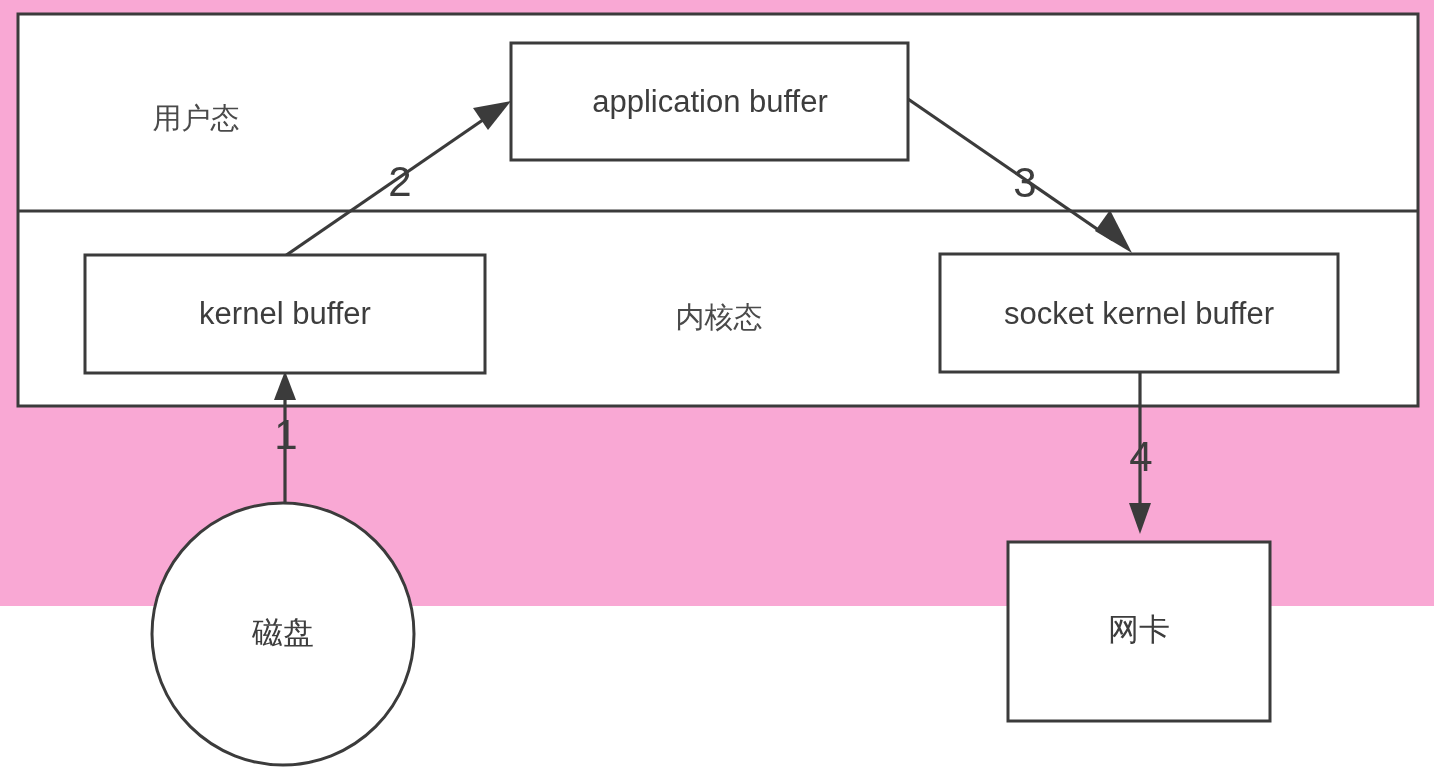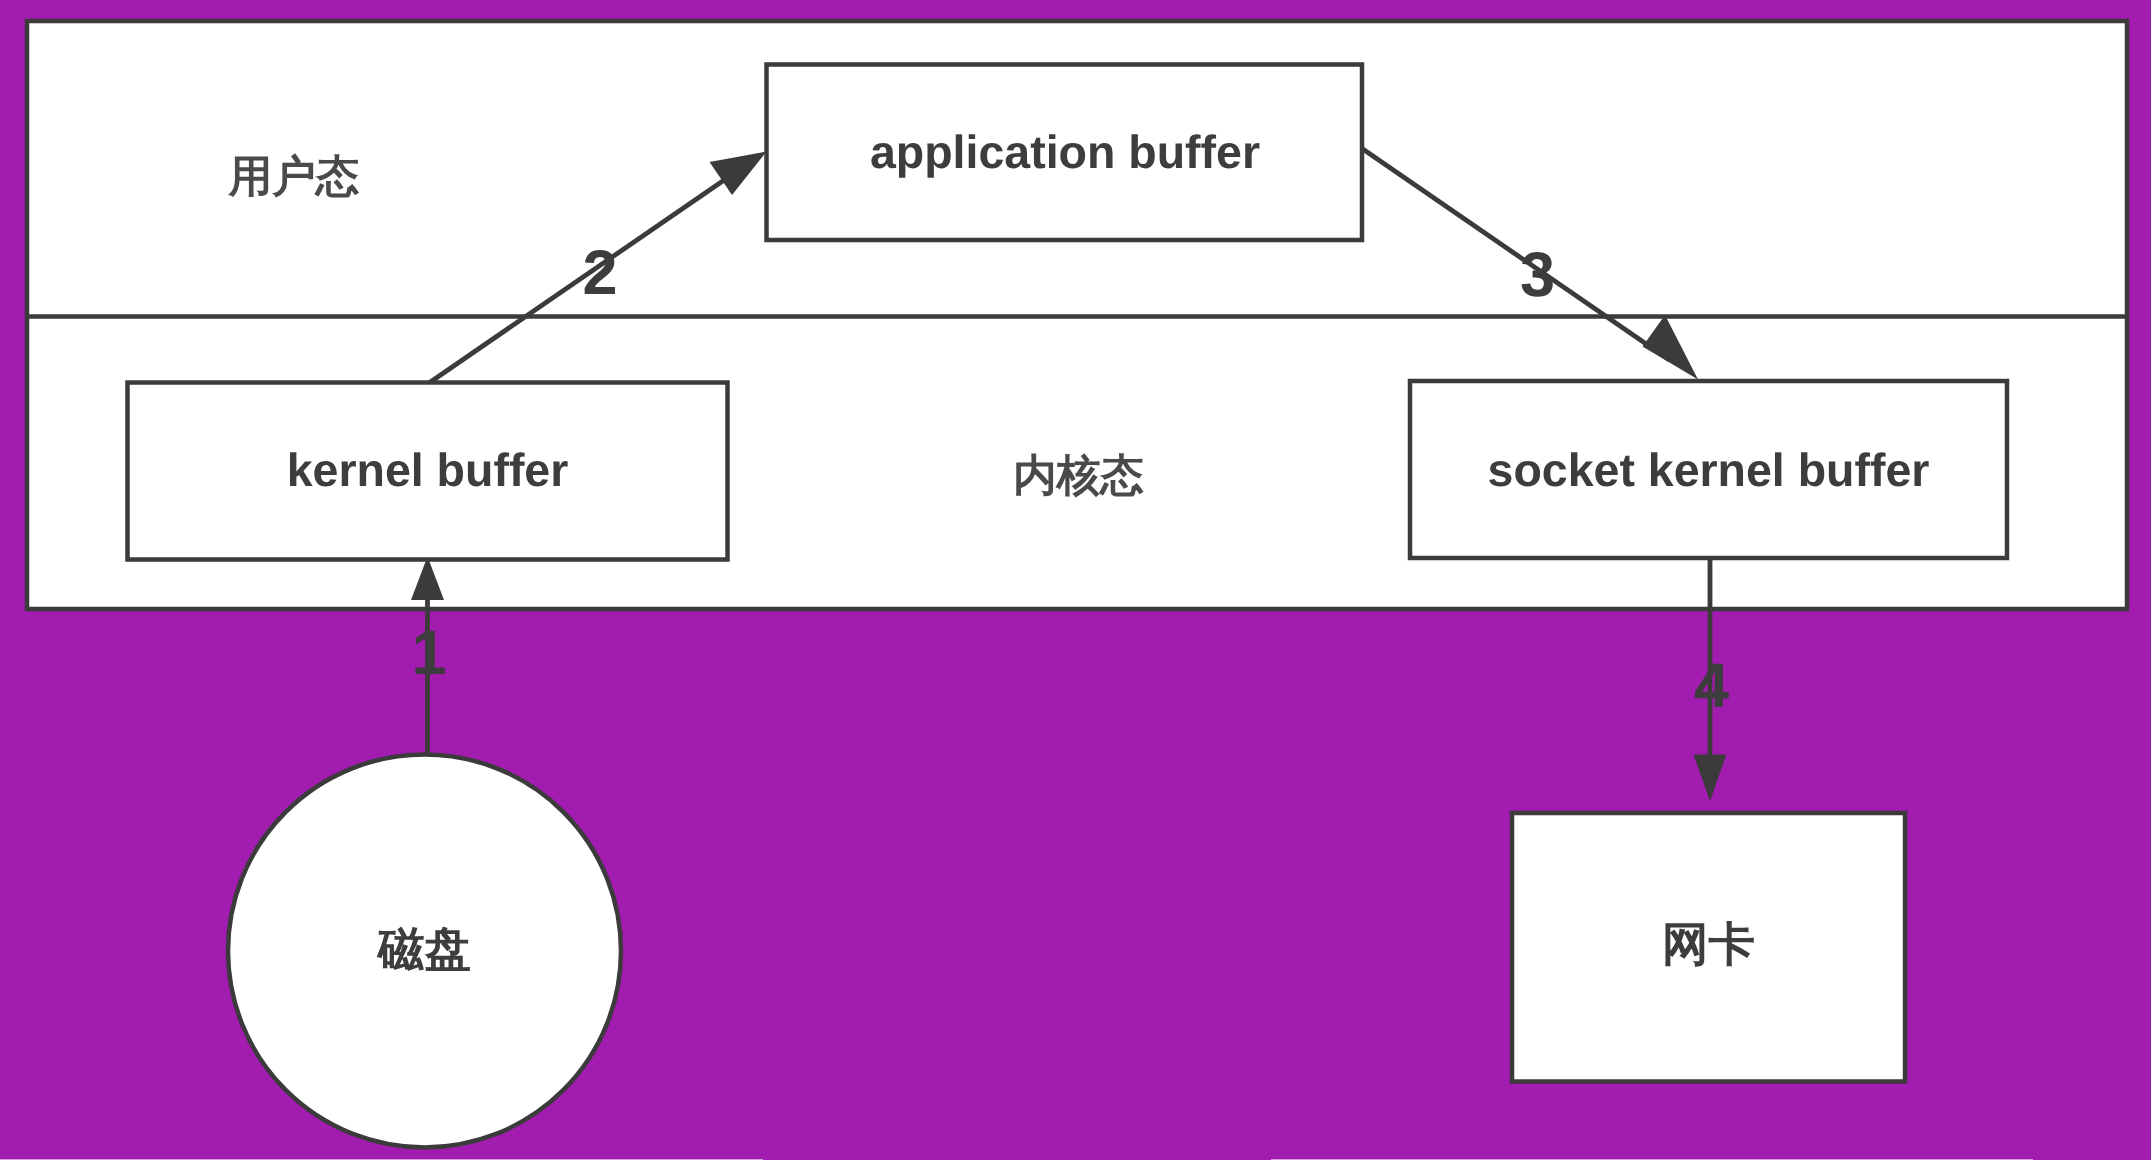--- a/index.html
+++ b/index.html
@@ -9,23 +9,22 @@
   }
   body {
     width: 1434px;
     height: 773px;
     overflow: hidden;
     font-family: "Liberation Sans", "DejaVu Sans", sans-serif;
   }
   #diagram-root {
     position: relative;
     width: 1434px;
-    height: 773px;
-    background: #a21caf;
-    font-weight: bold;
+    height: 606px;
+    background: #f9a8d4;
   }
   svg.diagram {
     display: block;
     width: 1434px;
     height: 773px;
   }
   .node-box {
     fill: #ffffff;
     stroke: #3b3b3b;
     stroke-width: 3;

